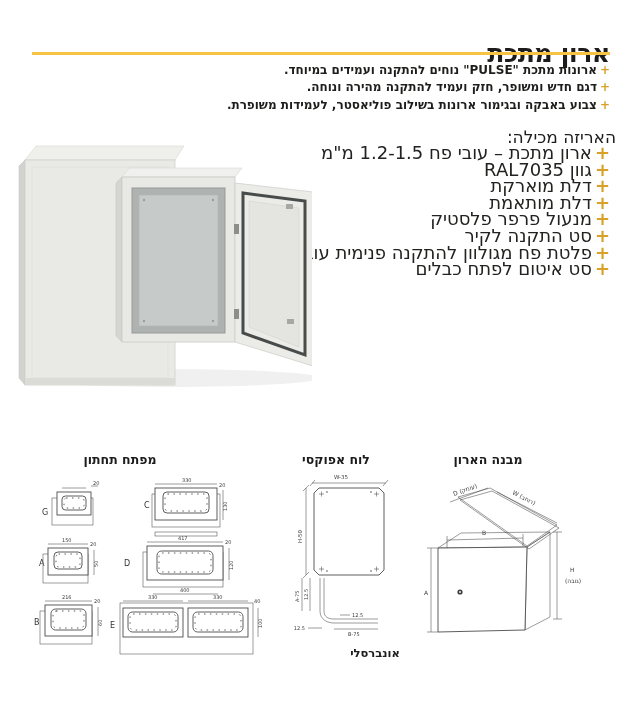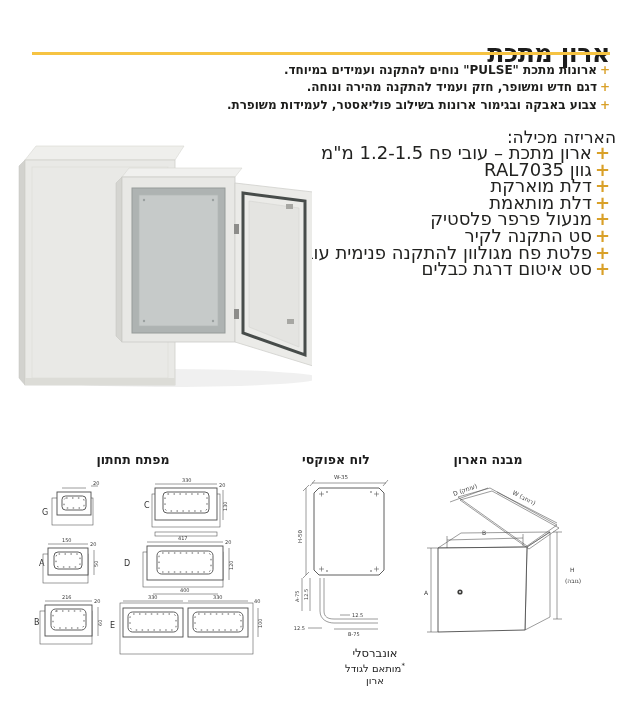--- a/index.html
+++ b/index.html
@@ -7,24 +7,24 @@
         font-family:"DejaVu Sans","Liberation Sans",sans-serif;color:#1c1c1c;}
   .title{position:absolute;top:17px;right:17px;font-size:25px;font-weight:800;direction:rtl;letter-spacing:-.3px;margin-top:22px;}
   .rule{position:absolute;top:52px;left:32px;right:17px;height:2.5px;background:#F6C342;}
   .intro{position:absolute;top:62px;right:17px;margin:0;padding:0;list-style:none;
          direction:rtl;text-align:right;font-size:12px;font-weight:700;line-height:17.3px;color:#1d1d1b;}
   .plus{color:#D9A028;font-weight:700;margin-left:3px;}
   .pkg-head{position:absolute;top:127px;right:11px;font-size:17px;font-weight:400;direction:rtl;}
   .pkg{position:absolute;top:145px;right:17px;margin:0;padding:0;list-style:none;
        direction:rtl;text-align:right;font-size:18px;font-weight:400;line-height:16.6px;color:#222220;}
   .sec-head{position:absolute;top:452px;font-size:12.5px;font-weight:800;text-align:center;direction:rtl;}
-  .head-key{left:73px;width:120px;}
+  .head-key{left:60px;width:120px;}
   .head-rear{left:286px;width:100px;}
   .head-struct{left:438px;width:100px;}
-  .uni{position:absolute;left:320px;top:646px;width:110px;text-align:center;font-size:11.5px;font-weight:400;direction:rtl;}
+  .uni{position:absolute;left:320px;top:646px;width:110px;text-align:center;font-size:11.5px;font-weight:700;direction:rtl;}
   .note{position:absolute;left:320px;top:661px;width:110px;text-align:center;font-size:10px;direction:rtl;line-height:11.5px;color:#222;}
   .note sup{font-size:7px;}
   svg{position:absolute;}
   svg text{font-family:"DejaVu Sans","Liberation Sans",sans-serif;fill:#3c3c3c;}
   .dim{font-size:5px;}
   .ltr{font-size:8px;fill:#333;}
   .hdim{font-size:5.5px;}
   .iso{font-size:6px;}
   .thin{stroke:#4c4c4c;stroke-width:.55;fill:none;}
   .med{stroke:#4c4c4c;stroke-width:.9;fill:#fff;}
@@ -46,21 +46,21 @@
 
   <div class="pkg-head">האריזה מכילה:</div>
   <ul class="pkg">
     <li><span class="plus">+</span><span>ארון מתכת – עובי פח 1.2-1.5 מ"מ</span></li>
     <li><span class="plus">+</span><span>גוון RAL7035</span></li>
     <li><span class="plus">+</span><span>דלת מוארקת</span></li>
     <li><span class="plus">+</span><span>דלת מותאמת</span></li>
     <li><span class="plus">+</span><span>מנעול פרפר פלסטיק</span></li>
     <li><span class="plus">+</span><span>סט התקנה לקיר</span></li>
     <li><span class="plus">+</span><span>פלטת פח מגולוון להתקנה פנימית עובי פח 1.5-2 מ"מ</span></li>
-    <li><span class="plus">+</span><span>סט איטום דרגת כבלים</span></li>
+    <li><span class="plus">+</span><span>סט איטום לפתח כבלים</span></li>
   </ul>
 
   <svg style="left:6px;top:126px;" width="306" height="272" viewBox="0 0 306 272">
     <ellipse cx="165" cy="252" rx="148" ry="9" fill="rgba(0,0,0,0.06)"></ellipse>
 
     <g>
       <polygon points="19,34 169,34 178,20 30,20" fill="#efefec" stroke="#d6d6d2" stroke-width="0.6"></polygon>
       <polygon points="13,40 19,34 19,259 13,252" fill="#d2d2ce" stroke="#c3c3bf" stroke-width="0.5"></polygon>
       <rect x="19" y="34" width="150" height="225" fill="#e9e9e6" stroke="#cfcfca" stroke-width="0.8"></rect>
       <rect x="26" y="41" width="136" height="211" fill="none" stroke="#dededa" stroke-width="0.8"></rect>
@@ -229,24 +229,20 @@
       <line class="thin" x1="18" y1="158" x2="32" y2="158"></line>
       <text class="dim" x="15" y="160" text-anchor="end">12.5</text>
       <line class="thin" x1="50" y1="145" x2="60" y2="145"></line>
       <text class="dim" x="62" y="147">12.5</text>
       <line class="thin" x1="44" y1="159" x2="88" y2="159"></line>
       <text class="dim" x="58" y="166">B-75</text>
     </g>
   </svg>
 
   <div class="uni">אונברסלי</div>
-  <div class="note">
-    <sup>*</sup><span>מותאם לגודל</span><br>
-    <span>ארון</span>
-  </div>
 
   <svg style="left:424px;top:472px;" width="200" height="188" viewBox="0 0 200 188">
     <g>
 
       <polygon class="thin" points="34,25 66,16 133,53 103,74" fill="#fff"></polygon>
       <polygon class="thin" points="34,25 66,16 133,53 103,74" transform="translate(2,3)"></polygon>
 
       <polygon class="thin" points="14,76 103,75 126,60 37,61"></polygon>
 
       <polygon class="thin" points="103,75 126,60 126,145 101,158"></polygon>

